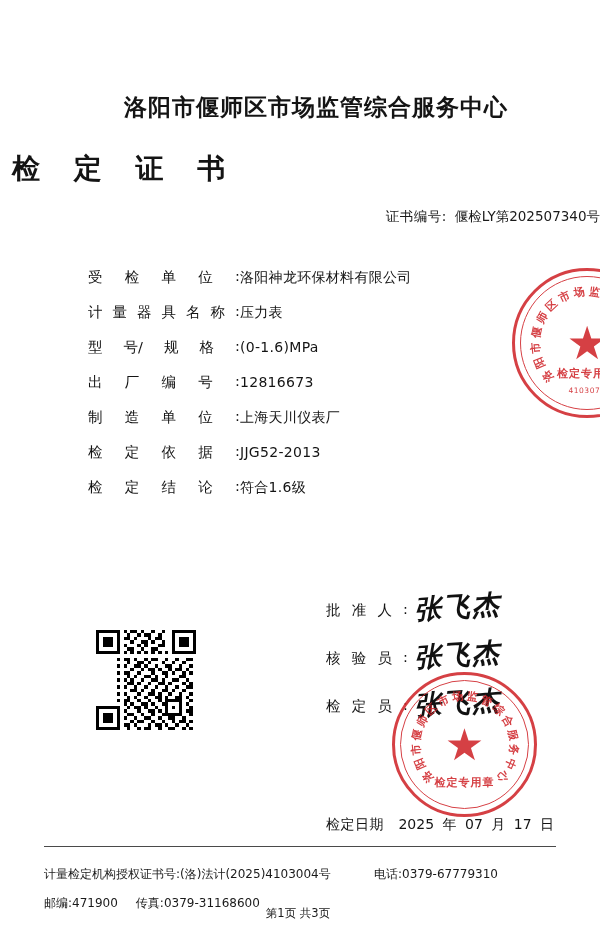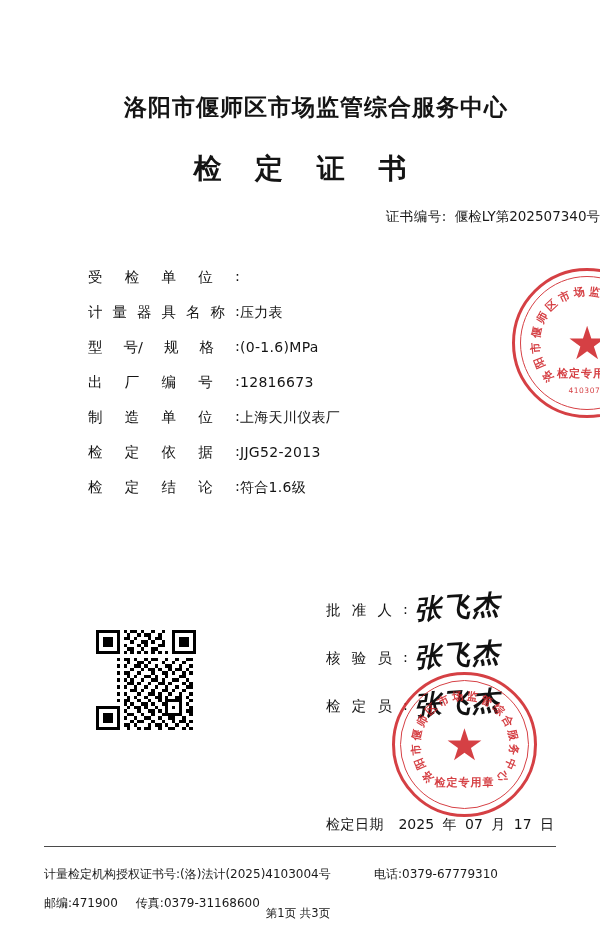--- a/index.html
+++ b/index.html
@@ -32,21 +32,21 @@
     font-size: 23px;
     font-weight: bold;
     letter-spacing: 1px;
     color: #141414;
   }
   .doc-title {
     position: absolute;
     top: 150px;
     left: 0;
     width: 600px;
-    text-align: center;
+    text-align: left;
     font-size: 28px;
     font-weight: bold;
     letter-spacing: 12px;
     text-indent: 12px;
     color: #141414;
   }
 
   
   .cert-no-row {
     position: absolute;
@@ -275,20 +275,21 @@
   <div class="fields">
 
     <div class="field-row">
       <div class="field-label">
         <span>受</span>
           <span>检</span>
           <span>单</span>
           <span>位</span>
           <span>:</span>
       </div>
+      <div class="field-value">洛阳神龙环保材料有限公司</div>
     </div>
 
     <div class="field-row">
       <div class="field-label">
         <span>计</span>
           <span>量</span>
           <span>器</span>
           <span>具</span>
           <span>名</span>
           <span>称</span>

